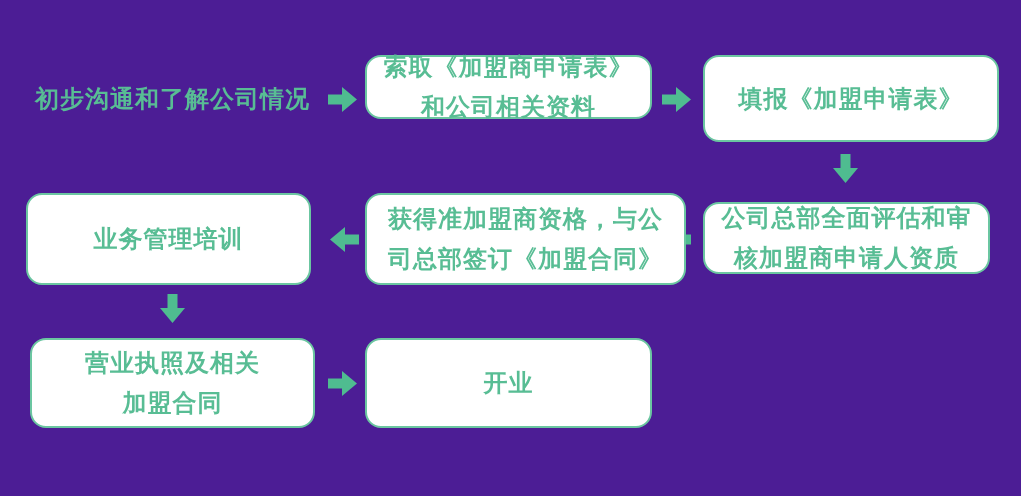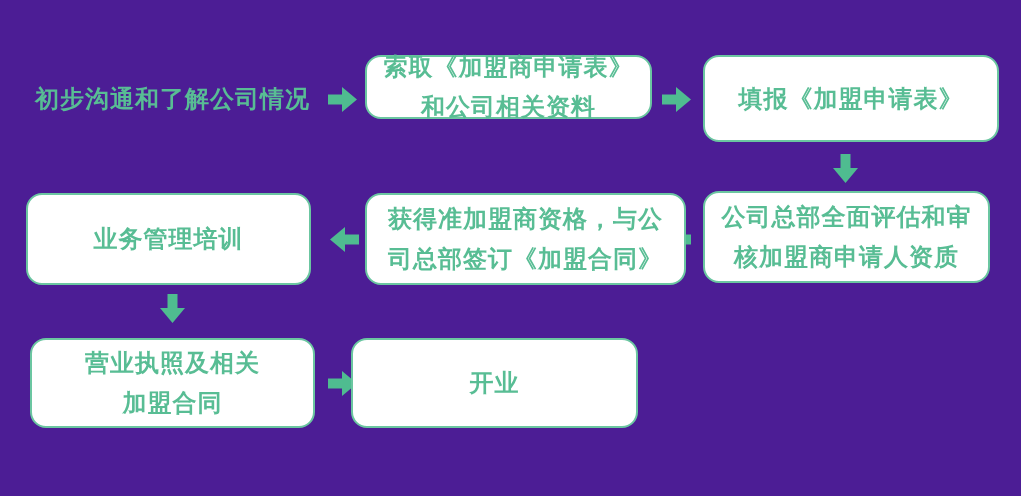--- a/index.html
+++ b/index.html
@@ -71,21 +71,21 @@
 
   <div class="box" style="left:703px; top:55px; width:296px; height:87px;">
     <span class="label">填报《加盟申请表》</span>
   </div>
 
   <svg class="arrow" style="left:833px; top:154px;" width="25" height="29" viewBox="0 0 25 29">
     <rect x="7.5" y="0" width="10" height="14"></rect>
     <polygon points="0,14 25,14 12.5,29"></polygon>
   </svg>
 
-  <div class="box" style="left:703px; top:191px; width:287px; height:92px;">
+  <div class="box" style="left:703px; top:202px; width:287px; height:72px;">
     <span class="label">公司总部全面评估和审
 核加盟商申请人资质</span>
   </div>
 
   <svg class="arrow" style="left:662px; top:227px;" width="29" height="25" viewBox="0 0 29 25">
     <rect x="15" y="7.5" width="14" height="10"></rect>
     <polygon points="15,0 0,12.5 15,25"></polygon>
   </svg>
 
   <div class="box" style="left:365px; top:193px; width:321px; height:92px;">
@@ -110,17 +110,17 @@
   <div class="box" style="left:30px; top:338px; width:285px; height:90px;">
     <span class="label">营业执照及相关
 加盟合同</span>
   </div>
 
   <svg class="arrow" style="left:328px; top:371px;" width="29" height="25" viewBox="0 0 29 25">
     <rect x="0" y="7.5" width="14" height="10"></rect>
     <polygon points="14,0 29,12.5 14,25"></polygon>
   </svg>
 
-  <div class="box" style="left:351px; top:338px; width:287px; height:90px;">
+  <div class="box" style="left:365px; top:338px; width:287px; height:90px;">
     <span class="label">开业</span>
   </div>
 
 </div>
 
 </body></html>

